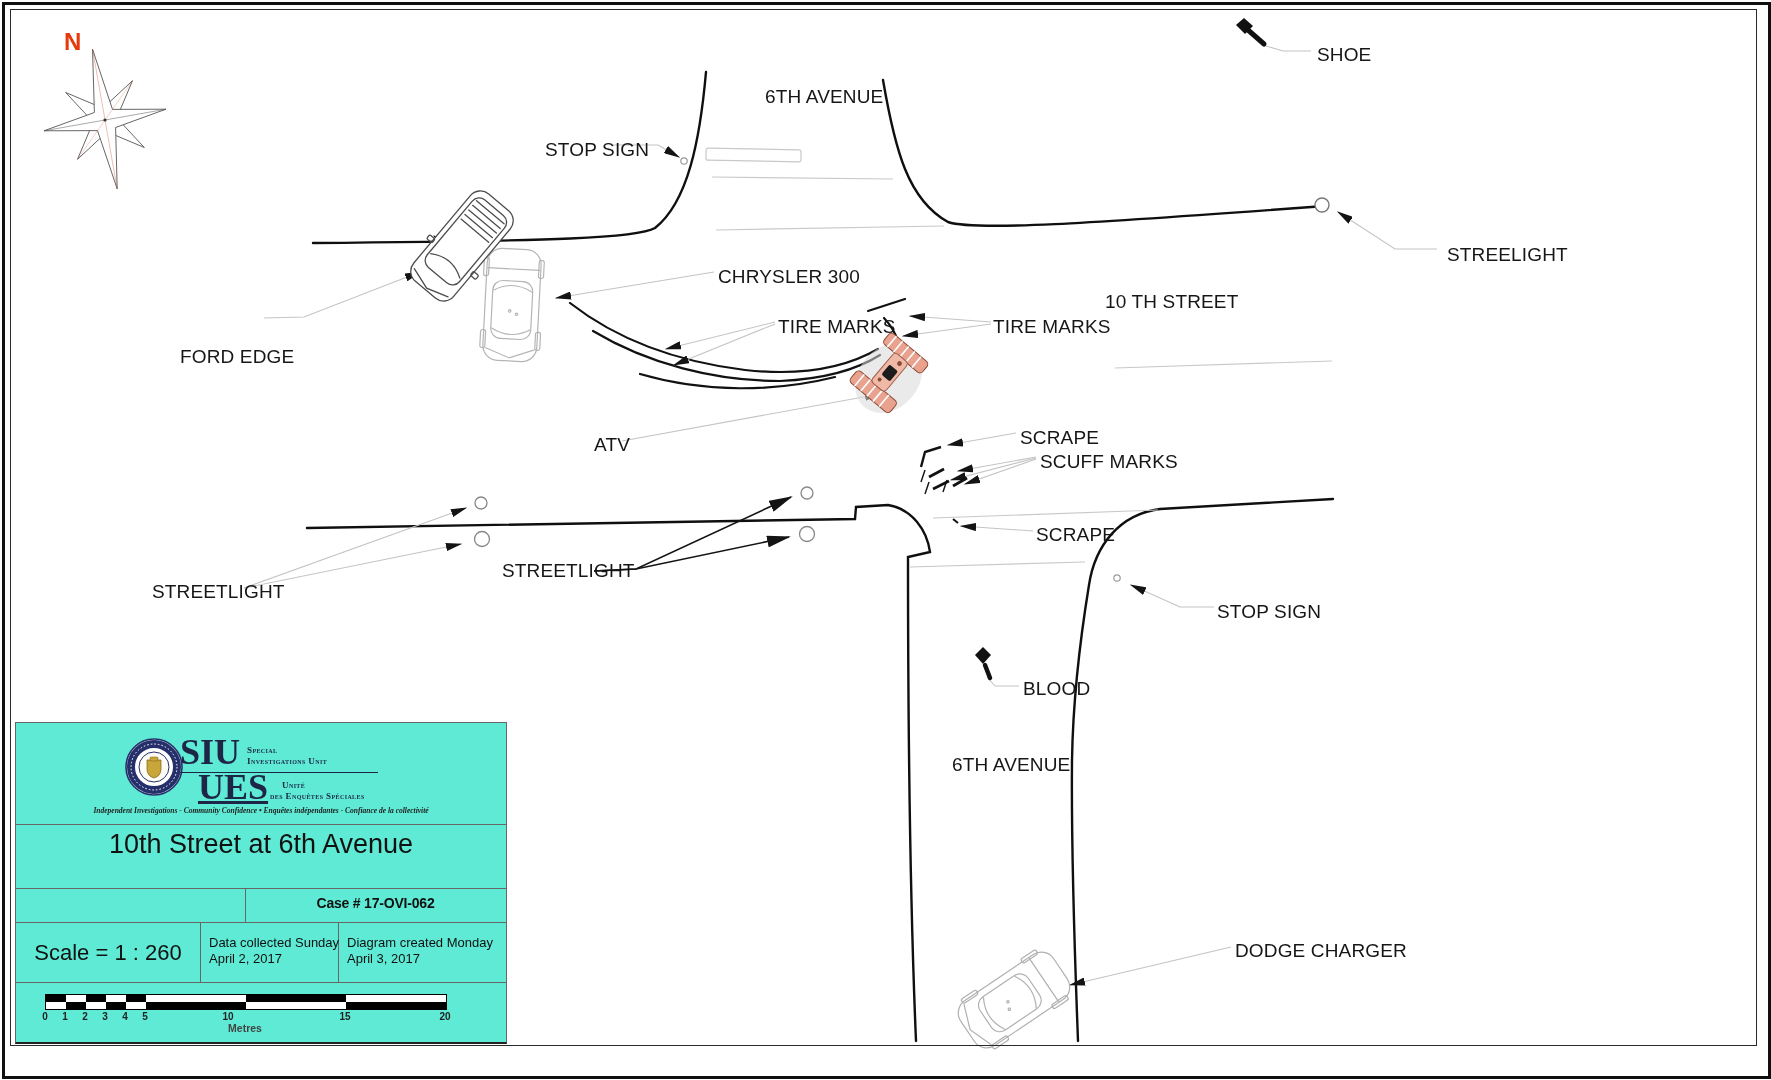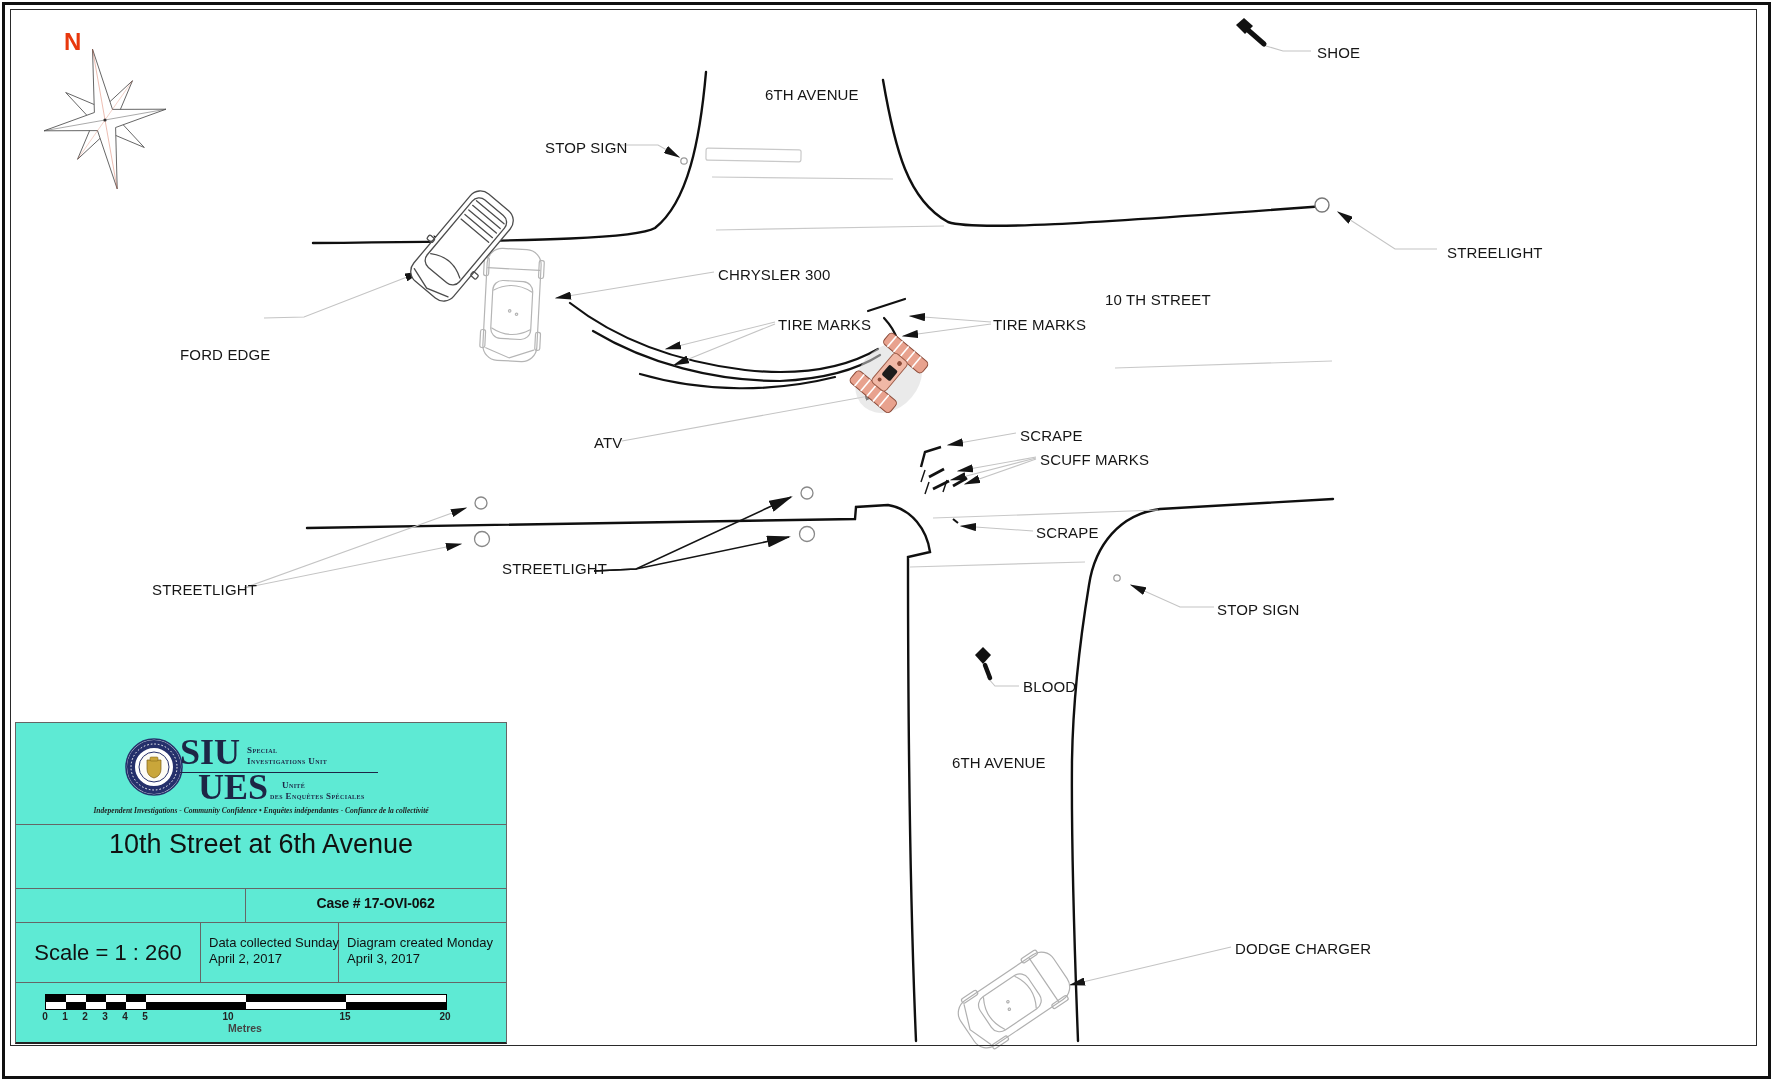--- a/index.html
+++ b/index.html
@@ -1,21 +1,21 @@
 <!DOCTYPE html>
 <html><head>
 <meta charset="utf-8">
 <style>
   html,body{margin:0;padding:0;background:#fff;}
   #canvas{position:relative;width:1771px;height:1080px;background:#fff;overflow:hidden;
           font-family:"Liberation Sans",sans-serif;color:#161616;}
   .frame-outer{position:absolute;left:2px;top:2px;width:1763px;height:1071px;border:3px solid #101010;pointer-events:none;}
   .frame-inner{position:absolute;left:10px;top:9px;width:1745px;height:1035px;border:1px solid #2a2a2a;pointer-events:none;}
   svg.scene{position:absolute;left:0;top:0;}
-  .lbl{position:absolute;font-size:15px;letter-spacing:.15px;white-space:nowrap;color:#161616;}
+  .lbl{position:absolute;font-size:19px;letter-spacing:.15px;white-space:nowrap;color:#161616;}
   .north{position:absolute;left:64px;top:28px;font-size:24px;font-weight:bold;color:#e8380d;}
   
   #tblock{position:absolute;left:15px;top:722px;width:490px;height:319px;background:#5eead4;
           border:1px solid #666;border-bottom:2px solid #222;}
   #tblock .hr{position:absolute;left:0;width:100%;height:0;border-top:1px solid #666;}
   #tblock .vr{position:absolute;width:0;border-left:1px solid #666;}
   .abs{position:absolute;}
   .seal{position:absolute;left:107px;top:13px;}
   .logo-big{font-family:"Liberation Serif",serif;font-weight:bold;color:#1d2646;font-size:36px;line-height:1;}
   .logo-sub{font-family:"Liberation Serif",serif;font-weight:bold;color:#1d2646;font-size:9px;
@@ -226,21 +226,21 @@
       <circle cx="31" cy="31" r="23" fill="none" stroke="#25306b" stroke-width="8"></circle>
       <circle cx="31" cy="31" r="23" fill="none" stroke="#fff" stroke-width="1" stroke-dasharray="1.6,2"></circle>
       <circle cx="31" cy="31" r="15" fill="#fdfcf5" stroke="#25306b" stroke-width="1"></circle>
       <path d="M 24 24 h 14 v 9 q 0 7 -7 9 q -7 -2 -7 -9 z" fill="#c9a63a" stroke="#7a5c12" stroke-width="0.7"></path>
       <rect x="27" y="21" width="8" height="4" rx="1" fill="#c9a63a" stroke="#7a5c12" stroke-width="0.5"></rect>
     </svg>
     <div class="abs logo-big" style="left:164px;top:11px;">SIU</div>
     <div class="abs logo-sub" style="left:231px;top:22px;">Special</div>
     <div class="abs logo-sub" style="left:231px;top:33px;">Investigations Unit</div>
     <div class="abs" style="left:164px;top:49px;width:198px;border-top:1.5px solid #1d2646;"></div>
-    <div class="abs logo-big" style="left:182px;top:46px;">UES</div>
+    <div class="abs logo-big" style="left:182px;top:46px;text-decoration:underline;">UES</div>
     <div class="abs logo-sub" style="left:254px;top:57px;margin-left:12px;">Unité</div>
     <div class="abs logo-sub" style="left:254px;top:68px;">des Enquêtes Spéciales</div>
     <div class="abs tagline" style="left:0;top:83px;">Independent Investigations - Community Confidence • Enquêtes indépendantes - Confiance de la collectivité</div>
 
     <div class="abs loc" style="top:106px;">10th Street at 6th Avenue</div>
 
     <div class="abs case" style="left:229px;top:172px;width:261px;">Case # 17-OVI-062</div>
 
     <div class="abs scaletxt" style="left:0;top:217px;width:184px;">Scale =  1 : 260</div>
     <div class="abs datecell" style="left:193px;top:212px;">Data collected Sunday</div>

